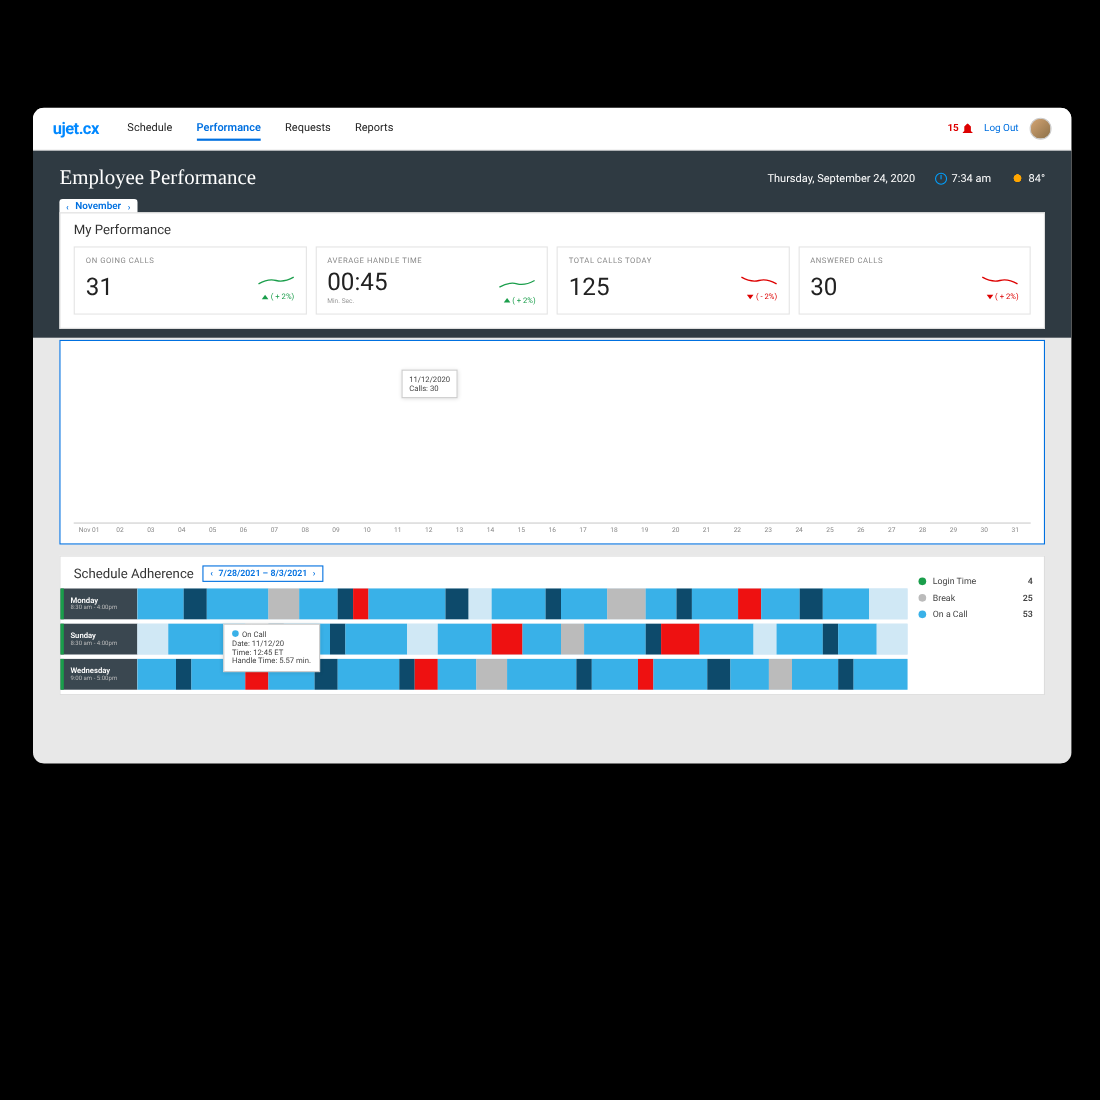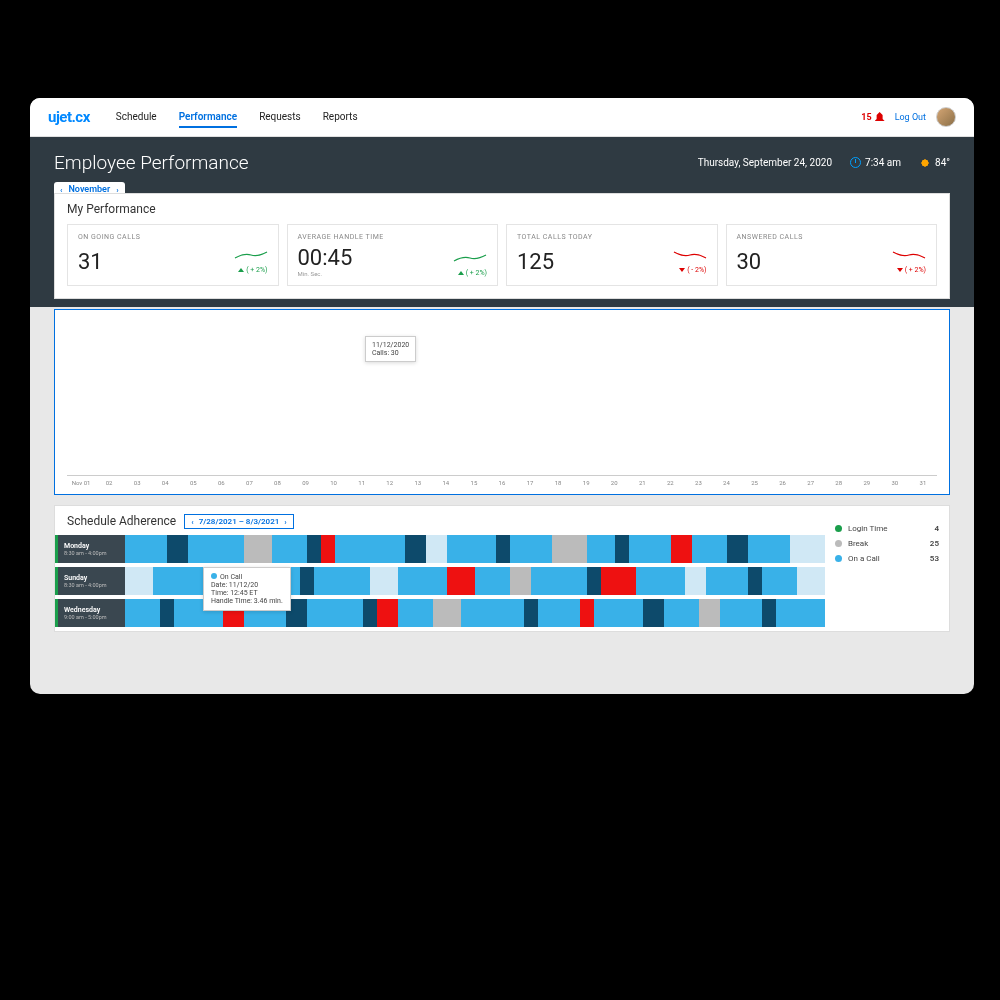--- a/index.html
+++ b/index.html
@@ -15,21 +15,21 @@
 .topnav-right { margin-left: auto; display: flex; align-items: center; gap: 10px; }
 .notif { display: flex; align-items: center; gap: 3px; }
 .notif-count { font-size: 9px; font-weight: 700; color: #d00; }
 .bell { width: 10px; height: 10px; background: #d00; clip-path: polygon(50% 0, 80% 30%, 80% 70%, 100% 90%, 0 90%, 20% 70%, 20% 30%); }
 .logout { font-size: 9px; color: #0070e0; cursor: pointer; }
 .avatar-sm { width: 20px; height: 20px; border-radius: 50%; background: linear-gradient(135deg,#d4a574,#8b6f47); border: 1px solid #ccc; }
 
 
 .headerband { background: #2f3a42; height: 170px; padding: 14px 24px 0 24px; color: #fff; }
 .header-row { display: flex; align-items: center; }
-.page-title { font-size: 19px; font-weight: 300; }
+.page-title { font-size: 19px; font-weight: 300; font-family: Liberation Serif, serif; }
 .head-right { margin-left: auto; display: flex; align-items: center; gap: 18px; font-size: 10px; }
 .time-ico { width: 11px; height: 11px; border: 1.5px solid #00a0ff; border-radius: 50%; position: relative; }
 .time-ico::after { content:''; position:absolute; left:4px; top:1px; width:1px; height:4px; background:#00a0ff; }
 .sun-ico { width: 12px; height: 12px; border-radius:50%; background: radial-gradient(circle,#ffa500 40%,transparent 45%); box-shadow: 0 0 0 0 #ffa500; position:relative; }
 .month-pill { margin-top: 8px; display: inline-flex; align-items: center; background: #fff; color: #0070e0; font-size: 9px; font-weight: 600; border-radius: 3px; padding: 2px 6px; gap: 6px; cursor:pointer; }
 .chev { font-size: 8px; color:#0070e0; }
 
 
 .content { position: absolute; top: 95px; left: 24px; right: 24px; }
 .row1 { display: flex; gap: 10px; }
@@ -394,21 +394,21 @@
             <span class="chev">‹</span>
             <span>7/28/2021 – 8/3/2021</span>
             <span class="chev">›</span>
           </div>
         </div>
         <div class="adh-rows" id="adh-rows">
           <div class="tooltip2">
             <div><span class="tt-dot"></span><span>On Call</span></div>
             <div>Date: 11/12/20</div>
             <div>Time: 12:45 ET</div>
-            <div>Handle Time: 3.46 min.</div>
+            <div>Handle Time: 5.57 min.</div>
           </div>
         <div class="adh-row">
       <div class="adh-lbl">
                 <span class="d">Monday</span>
                 <span class="h">8:30 am - 4:00pm</span>
               </div>
       <div class="adh-track">
                 <div class="seg call" style="flex:6"></div>
                 <div class="seg dark" style="flex:3"></div>
                 <div class="seg call" style="flex:8"></div>

